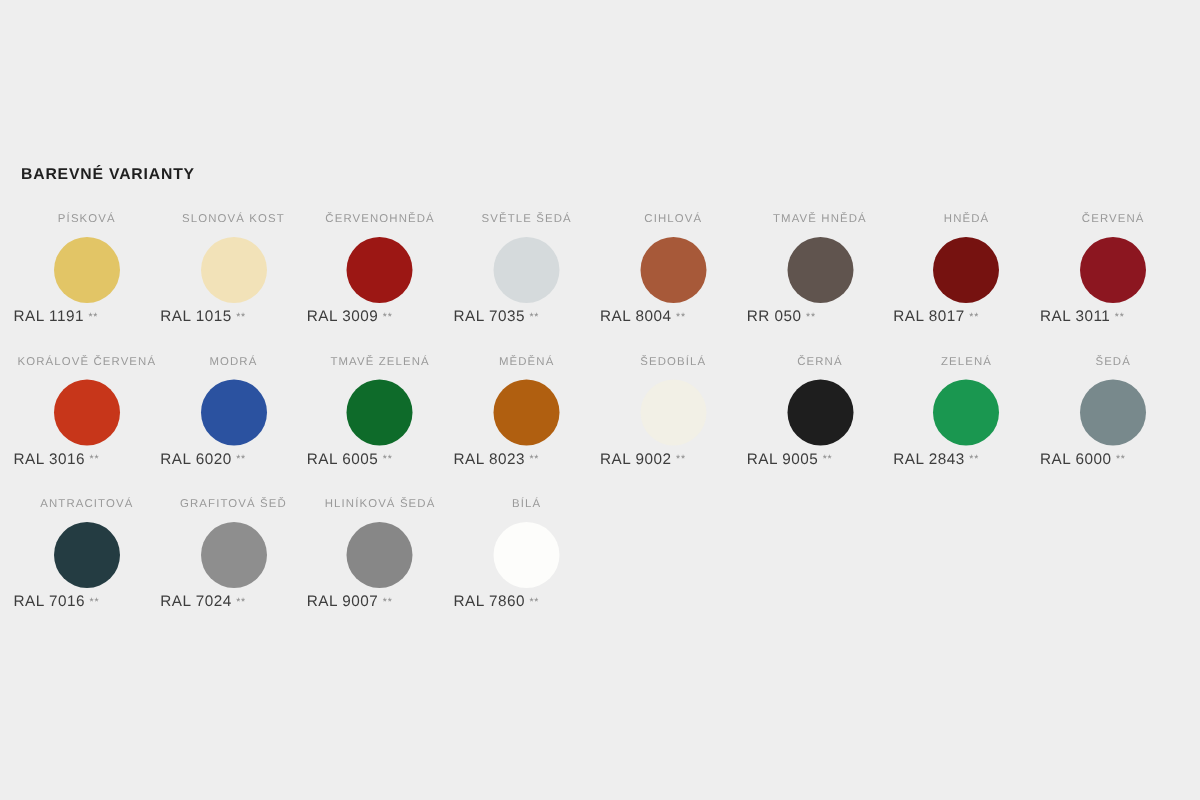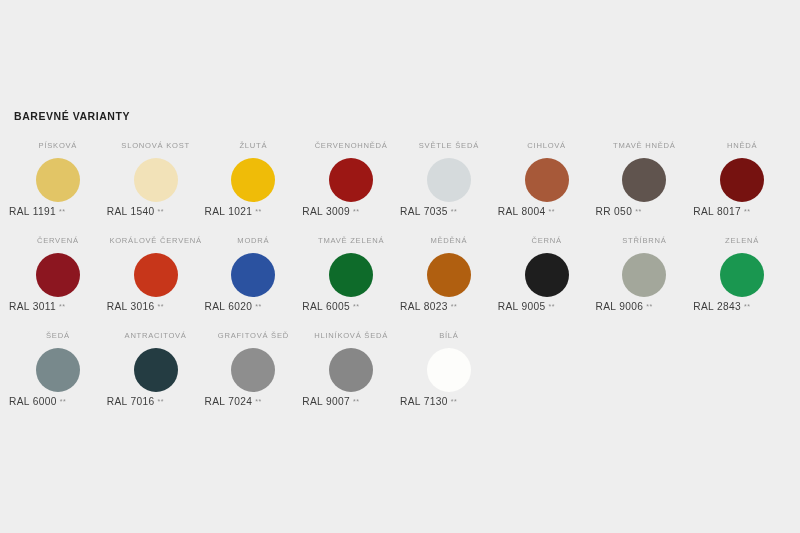--- a/index.html
+++ b/index.html
@@ -107,31 +107,21 @@
           <span>RAL 1191</span>
           <span class="stars">**</span>
         </div>
       </div>
       <div class="swatch-cell">
         <div class="swatch-name">SLONOVÁ KOST</div>
         <div class="swatch-dot-wrap">
           <span class="swatch-dot" style="background: rgb(242, 226, 184);"></span>
         </div>
         <div class="swatch-code">
-          <span>RAL 1540</span>
-          <span class="stars">**</span>
-        </div>
-      </div>
-      <div class="swatch-cell">
-        <div class="swatch-name">ŽLUTÁ</div>
-        <div class="swatch-dot-wrap">
-          <span class="swatch-dot" style="background: rgb(239, 188, 8);"></span>
-        </div>
-        <div class="swatch-code">
-          <span>RAL 1021</span>
+          <span>RAL 1015</span>
           <span class="stars">**</span>
         </div>
       </div>
       <div class="swatch-cell">
         <div class="swatch-name">ČERVENOHNĚDÁ</div>
         <div class="swatch-dot-wrap">
           <span class="swatch-dot" style="background: rgb(156, 23, 20);"></span>
         </div>
         <div class="swatch-code">
           <span>RAL 3009</span>
@@ -222,40 +212,40 @@
         <div class="swatch-name">MĚDĚNÁ</div>
         <div class="swatch-dot-wrap">
           <span class="swatch-dot" style="background: rgb(176, 95, 16);"></span>
         </div>
         <div class="swatch-code">
           <span>RAL 8023</span>
           <span class="stars">**</span>
         </div>
       </div>
       <div class="swatch-cell">
+        <div class="swatch-name">ŠEDOBÍLÁ</div>
+        <div class="swatch-dot-wrap">
+          <span class="swatch-dot" style="background: rgb(242, 240, 230);"></span>
+        </div>
+        <div class="swatch-code">
+          <span>RAL 9002</span>
+          <span class="stars">**</span>
+        </div>
+      </div>
+      <div class="swatch-cell">
         <div class="swatch-name">ČERNÁ</div>
         <div class="swatch-dot-wrap">
           <span class="swatch-dot" style="background: rgb(30, 30, 30);"></span>
         </div>
         <div class="swatch-code">
           <span>RAL 9005</span>
           <span class="stars">**</span>
         </div>
       </div>
       <div class="swatch-cell">
-        <div class="swatch-name">STŘÍBRNÁ</div>
-        <div class="swatch-dot-wrap">
-          <span class="swatch-dot" style="background: rgb(163, 167, 155);"></span>
-        </div>
-        <div class="swatch-code">
-          <span>RAL 9006</span>
-          <span class="stars">**</span>
-        </div>
-      </div>
-      <div class="swatch-cell">
         <div class="swatch-name">ZELENÁ</div>
         <div class="swatch-dot-wrap">
           <span class="swatch-dot" style="background: rgb(26, 151, 80);"></span>
         </div>
         <div class="swatch-code">
           <span>RAL 2843</span>
           <span class="stars">**</span>
         </div>
       </div>
       <div class="swatch-cell">
@@ -297,19 +287,19 @@
           <span>RAL 9007</span>
           <span class="stars">**</span>
         </div>
       </div>
       <div class="swatch-cell">
         <div class="swatch-name">BÍLÁ</div>
         <div class="swatch-dot-wrap">
           <span class="swatch-dot" style="background: rgb(253, 253, 251);"></span>
         </div>
         <div class="swatch-code">
-          <span>RAL 7130</span>
+          <span>RAL 7860</span>
           <span class="stars">**</span>
         </div>
       </div>
     </div>
 
 </div>
 
 </body></html>

